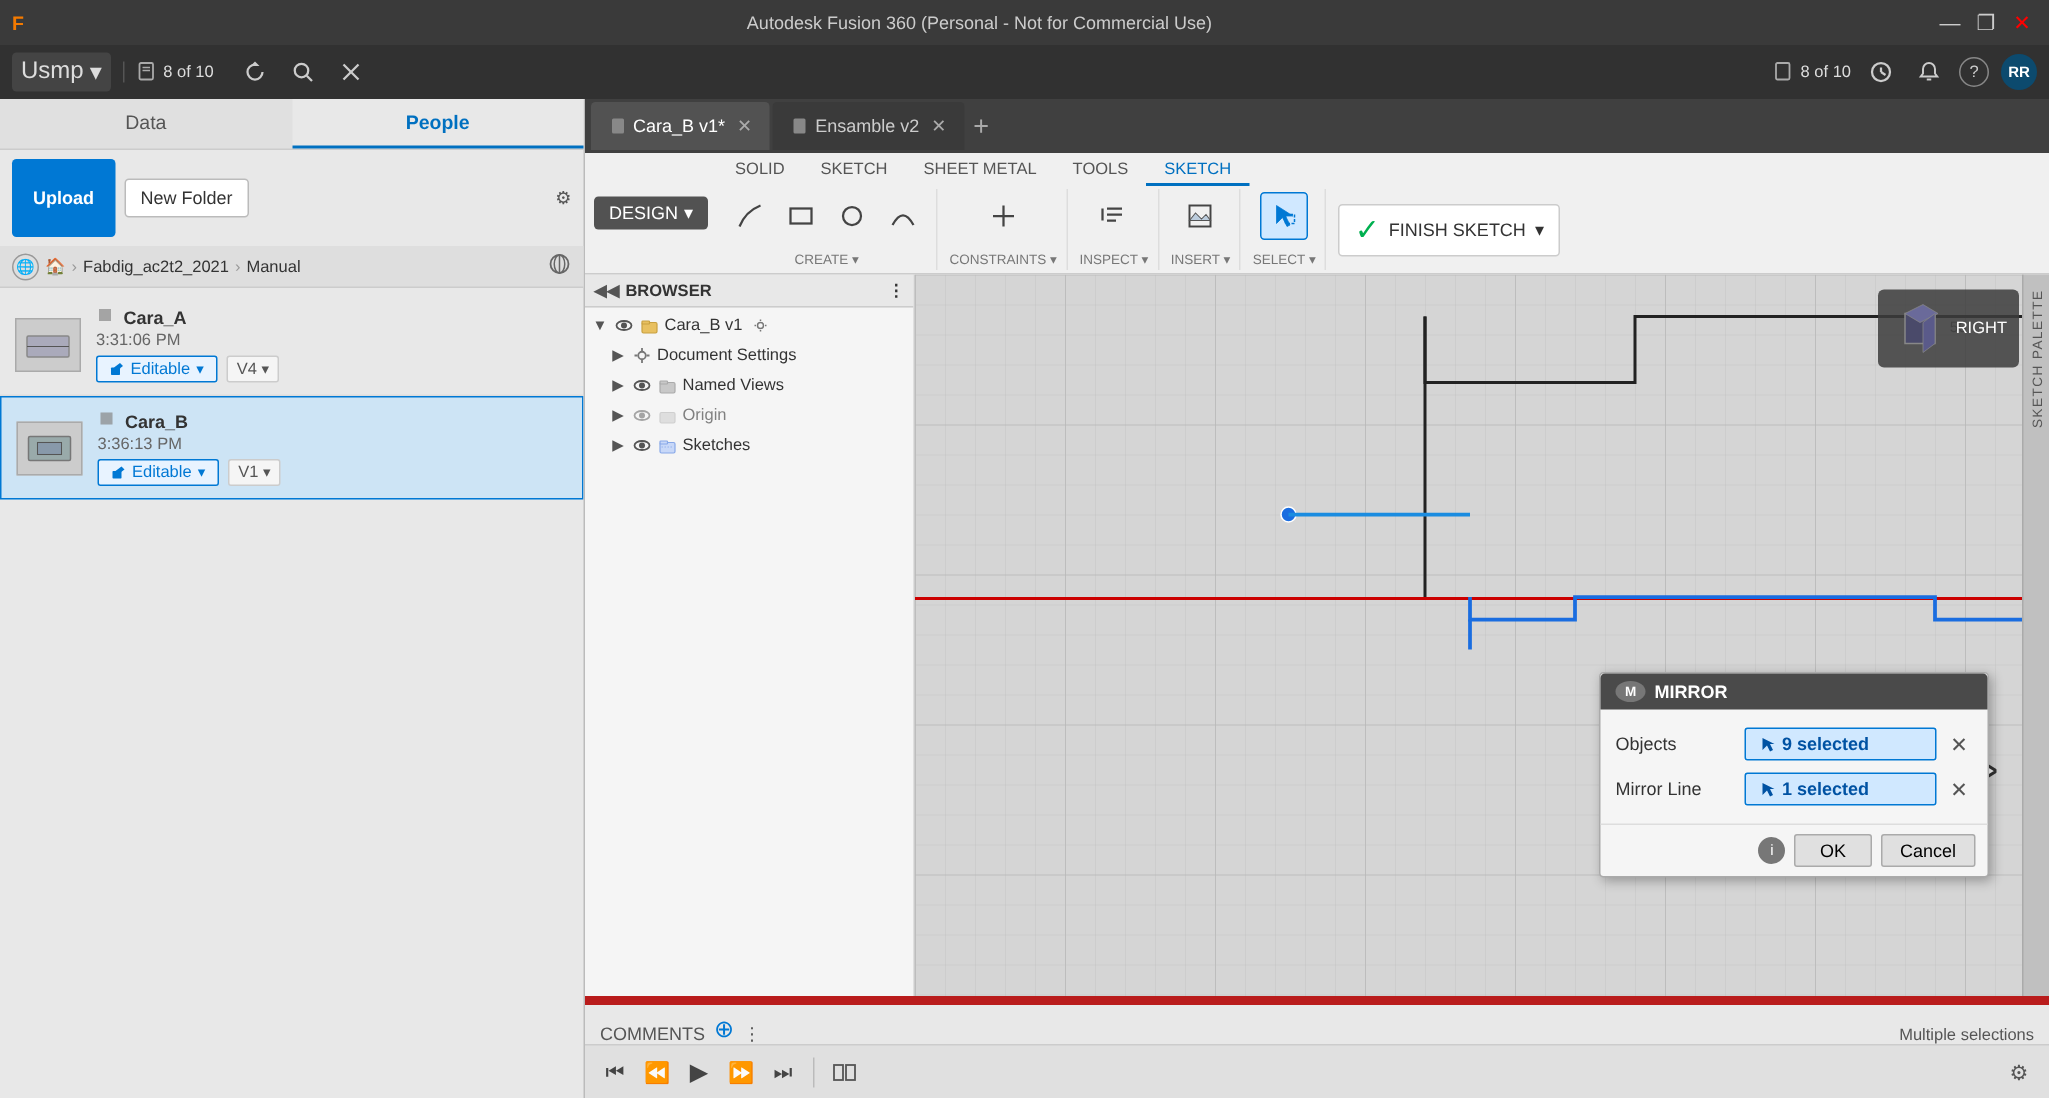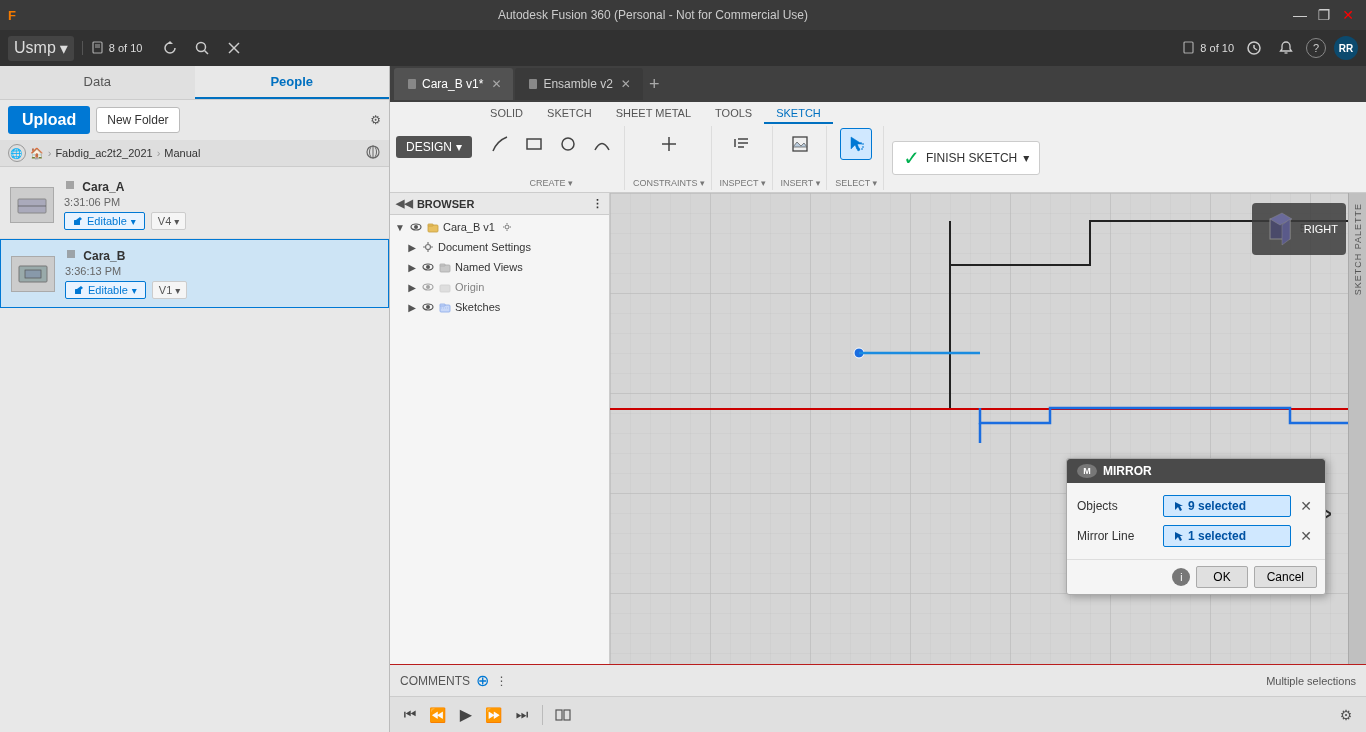--- a/index.html
+++ b/index.html
@@ -54,21 +54,21 @@
       flex-shrink: 0;
     }
     .panel-tabs { display: flex; border-bottom: 1px solid #ccc; background: #e0e0e0; }
     .panel-tab {
       flex: 1; text-align: center; padding: 8px 0;
       cursor: pointer; font-size: 13px; color: #555;
       border-bottom: 2px solid transparent;
     }
     .panel-tab.active { background: #e8e8e8; border-bottom: 2px solid #0070c0; color: #0070c0; font-weight: bold; }
     .panel-actions { display: flex; align-items: center; padding: 6px 8px; gap: 6px; }
-    .btn-upload { background: #0078d4; color: #fff; border: none; padding: 5px 14px; border-radius: 3px; cursor: pointer; font-size: 16px; font-weight: bold; }
+    .btn-upload { background: #0078d4; color: #fff; border: none; padding: 19px 14px; border-radius: 3px; cursor: pointer; font-size: 12px; font-weight: bold; }
     .btn-new-folder { background: #fff; color: #333; border: 1px solid #bbb; padding: 5px 10px; border-radius: 3px; cursor: pointer; font-size: 12px; }
     .settings-icon { margin-left: auto; cursor: pointer; color: #555; }
 
     
     .breadcrumb { display: flex; align-items: center; padding: 4px 8px; gap: 4px; background: #dedede; border-bottom: 1px solid #ccc; font-size: 11px; color: #333; }
     .breadcrumb span { cursor: pointer; }
     .breadcrumb .sep { color: #999; }
     .globe-icon { width: 18px; height: 18px; border: 1px solid #999; border-radius: 50%; display: flex; align-items: center; justify-content: center; font-size: 10px; cursor: pointer; }
 
     
@@ -92,21 +92,21 @@
     #tab-bar { background: #404040; display: flex; align-items: center; height: 36px; padding: 0 4px; gap: 2px; }
     .tab-item { display: flex; align-items: center; gap: 4px; padding: 4px 12px; background: #3a3a3a; color: #ccc; cursor: pointer; font-size: 12px; border-radius: 3px 3px 0 0; height: 32px; position: relative; }
     .tab-item.active { background: #525252; color: #fff; }
     .tab-close { font-size: 12px; cursor: pointer; color: #aaa; margin-left: 4px; }
     .tab-add { color: #aaa; cursor: pointer; font-size: 18px; padding: 0 4px; }
 
     
     #toolbar { background: #f0f0f0; display: flex; align-items: center; padding: 2px 6px; border-bottom: 1px solid #ccc; flex-wrap: wrap; min-height: 60px; }
     .toolbar-section { display: flex; flex-direction: column; align-items: center; padding: 2px 6px; border-right: 1px solid #ddd; }
     .toolbar-section:last-child { border-right: none; }
-    .toolbar-section-label { font-size: 9px; color: #777; margin-top: 18px; text-transform: uppercase; }
+    .toolbar-section-label { font-size: 9px; color: #777; margin-top: 8px; text-transform: uppercase; }
     .toolbar-section-icons { display: flex; align-items: center; gap: 2px; }
     .toolbar-icon-btn { width: 32px; height: 32px; display: flex; align-items: center; justify-content: center; cursor: pointer; border-radius: 3px; color: #444; font-size: 16px; }
     .toolbar-icon-btn.active-tab-tool { background: #d0e8ff; border: 1px solid #0078d4; }
     .design-btn { display: flex; align-items: center; gap: 4px; padding: 4px 10px; background: #525252; color: #fff; border-radius: 3px; cursor: pointer; font-size: 12px; margin-right: 6px; }
     .finish-sketch-btn { display: flex; align-items: center; gap: 6px; padding: 4px 10px; background: #fff; border: 1px solid #ccc; border-radius: 3px; cursor: pointer; font-size: 12px; color: #333; margin-left: 6px; }
     .finish-check { color: #00b050; font-size: 20px; }
     .toolbar-top-tabs { display: flex; gap: 0; }
     .toolbar-top-tab { padding: 3px 12px; font-size: 11px; color: #555; cursor: pointer; border-bottom: 2px solid transparent; }
     .toolbar-top-tab.active { color: #0070c0; border-bottom: 2px solid #0070c0; font-weight: normal; }
 
@@ -151,21 +151,21 @@
     .dialog-row { display: flex; align-items: center; padding: 4px 2px; gap: 6px; }
     .dialog-label { font-size: 12px; color: #333; width: 80px; }
     .dialog-selector { display: flex; align-items: center; gap: 4px; background: #d0e8ff; border: 1px solid #0078d4; border-radius: 2px; padding: 3px 8px; flex: 1; cursor: pointer; font-size: 12px; color: #0052a3; font-weight: bold; }
     .dialog-x { width: 18px; height: 18px; display: flex; align-items: center; justify-content: center; cursor: pointer; color: #555; font-size: 14px; }
     .dialog-footer { display: flex; align-items: center; justify-content: flex-end; padding: 6px 8px; gap: 6px; border-top: 1px solid #ddd; }
     .btn-ok { background: #e0e0e0; border: 1px solid #aaa; padding: 3px 16px; border-radius: 2px; cursor: pointer; font-size: 12px; }
     .btn-cancel { background: #e0e0e0; border: 1px solid #aaa; padding: 3px 12px; border-radius: 2px; cursor: pointer; font-size: 12px; }
     .info-btn { width: 18px; height: 18px; background: #777; border-radius: 50%; color: #fff; font-size: 10px; display: flex; align-items: center; justify-content: center; cursor: pointer; }
 
     
-    #comments-bar { height: 32px; background: #e8e8e8; border-top: 1px solid #b91c1c; display: flex; align-items: center; padding: 0 10px; gap: 6px; font-size: 12px; color: #555; }
+    #comments-bar { height: 32px; background: #e8e8e8; border-top: 6px solid #b91c1c; display: flex; align-items: flex-end; padding: 0 10px; gap: 6px; font-size: 12px; color: #555; }
     .comments-add { cursor: pointer; color: #0078d4; font-size: 16px; }
     .comments-expand { cursor: pointer; color: #555; }
     .multiple-sel { margin-left: auto; color: #555; font-size: 11px; }
 
     
     #bottom-toolbar { height: 36px; background: #e0e0e0; border-top: 1px solid #ccc; display: flex; align-items: center; padding: 0 8px; gap: 4px; }
     .bottom-btn { width: 24px; height: 24px; display: flex; align-items: center; justify-content: center; cursor: pointer; color: #444; font-size: 14px; }
     .bottom-btn.play { color: #444; font-size: 16px; }
     .bottom-separator { width: 1px; height: 20px; background: #bbb; margin: 0 4px; }
     .bottom-right { margin-left: auto; display: flex; align-items: center; gap: 4px; }

